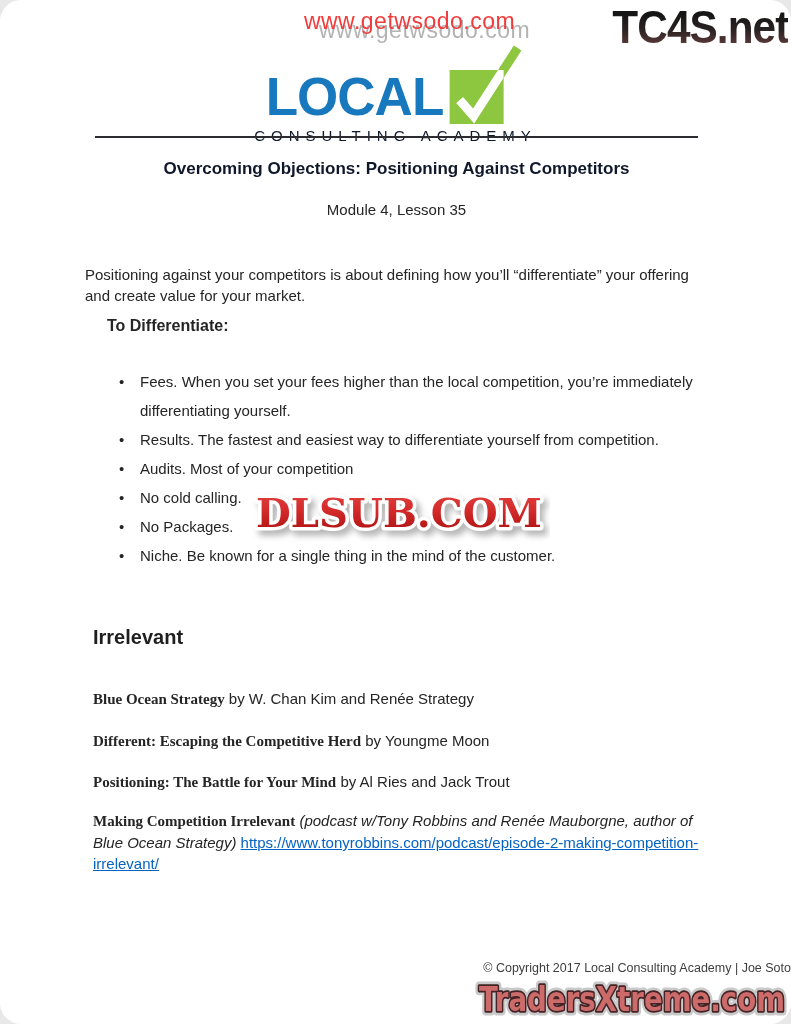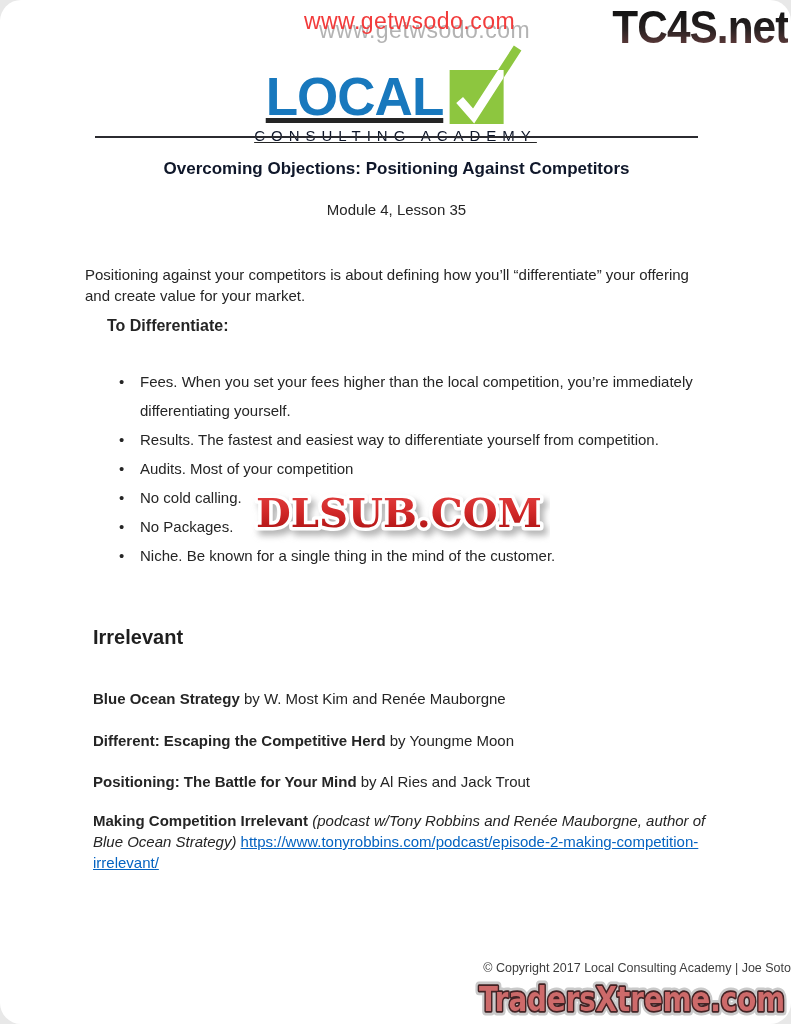--- a/index.html
+++ b/index.html
@@ -15,41 +15,41 @@
   .wm-red{position:relative;color:#f23b3b;font-size:23px;letter-spacing:0.5px;}
   
   .tc4s{
     position:absolute;top:0px;right:3px;
     font-size:46px;font-weight:bold;letter-spacing:-1px;
     background:linear-gradient(180deg,#151515 25%,#2a2222 55%,#7a4848 100%);
     -webkit-background-clip:text;background-clip:text;color:transparent;
     transform:scaleX(0.92);transform-origin:right top;
   }
   
-  .logo{position:absolute;top:44px;left:50%;transform:translateX(-50%);text-align:left;text-decoration:underline;}
+  .logo{position:absolute;top:44px;left:50%;transform:translateX(-50%);text-align:left;}
   .logo-row{display:flex;align-items:flex-end;justify-content:center;}
   .logo-word{font-size:53px;font-weight:bold;color:#1878bd;letter-spacing:-1px;line-height:54px;}
   .logo-check{margin-left:6px;overflow:visible;}
   .logo-sub{margin-top:3px;font-size:15px;letter-spacing:6px;color:#0f172a;white-space:nowrap;}
   
   .rule{position:absolute;top:136px;left:95px;width:603px;border-top:2px solid #2b2b30;}
   
   .title{position:absolute;top:159px;left:93px;width:607px;margin:0;text-align:center;font-size:17px;font-weight:bold;color:#0f172a;}
   .subtitle{position:absolute;top:201px;left:93px;width:607px;text-align:center;font-size:15px;}
   .intro{position:absolute;top:264px;left:85px;width:614px;margin:0;font-size:15px;line-height:21px;}
   .diff-heading{position:absolute;top:317px;left:107px;font-size:16px;font-weight:bold;}
   .bullets{position:absolute;top:367px;left:119px;width:582px;margin:0;padding:0;list-style:none;}
   .bullets li{position:relative;padding-left:21px;font-size:15px;line-height:29px;}
   .bullets li::before{content:"\2022";position:absolute;left:0;top:0;font-size:15px;}
   
   .dlsub{position:absolute;top:483px;left:248px;}
   
   .resources-heading{position:absolute;top:626px;left:93px;margin:0;font-size:20px;font-weight:bold;color:#1f1f1f;}
   .res{position:absolute;left:93px;width:614px;margin:0;font-size:15px;line-height:21px;}
-  .res b{font-weight:bold;}
+  .res b{font-weight:bold;font-family:Liberation Serif, serif;}
   .res1{top:688px;}
   .res2{top:730px;}
   .res3{top:771px;}
   .podcast{top:810px;}
   .link{color:#0563c1;text-decoration:underline;}
   
   .copyright{position:absolute;top:961px;left:0;width:100%;text-align:right;font-size:12.5px;color:#3d3d3d;}
   .tradersx{position:absolute;top:977px;left:473px;}
 </style>
 </head>
@@ -104,21 +104,21 @@
         <stop offset="0" stop-color="#e34444"></stop>
         <stop offset="0.45" stop-color="#d42a2a"></stop>
         <stop offset="1" stop-color="#a80f0f"></stop>
       </linearGradient>
     </defs>
     <text x="151" y="44" text-anchor="middle" font-family="DejaVu Serif, serif" font-weight="bold" font-size="40" textLength="286" lengthAdjust="spacingAndGlyphs" paint-order="stroke" stroke="#ffffff" stroke-width="7" stroke-linejoin="round" fill="url(#dlgrad)" style="filter:drop-shadow(4px 5px 3px rgba(120,120,120,0.55));">DLSUB.COM</text>
   </svg>
 
   <h2 class="resources-heading">Irrelevant</h2>
 
-  <p class="res res1"><b>Blue Ocean Strategy</b><span> by W. Most Kim and Renée Mauborgne</span></p>
+  <p class="res res1"><b>Blue Ocean Strategy</b><span> by W. Chan Kim and Renée Strategy</span></p>
 
   <p class="res res2"><b>Different: Escaping the Competitive Herd</b><span> by Youngme Moon</span></p>
 
   <p class="res res3"><b>Positioning: The Battle for Your Mind</b><span> by Al Ries and Jack Trout</span></p>
 
   <p class="res podcast"><b>Making Competition Irrelevant</b><i> (podcast w/Tony Robbins and Renée Mauborgne, author of Blue Ocean Strategy) </i><a class="link" href="#">https://www.tonyrobbins.com/podcast/episode-2-making-competition-irrelevant/</a></p>
 
   <div class="copyright">© Copyright 2017 Local Consulting Academy | Joe Soto</div>
 
   <svg class="tradersx" width="318" height="46" viewBox="0 0 318 46" xmlns="http://www.w3.org/2000/svg">

